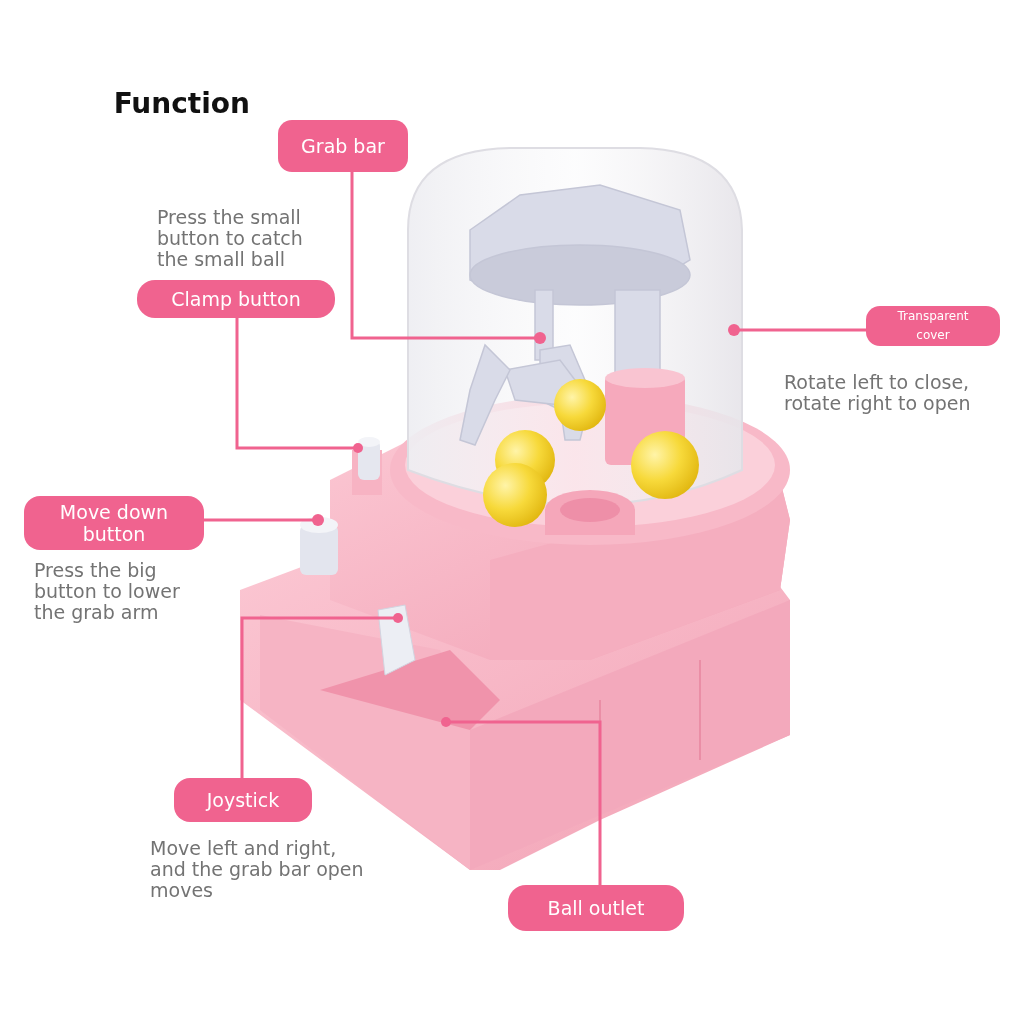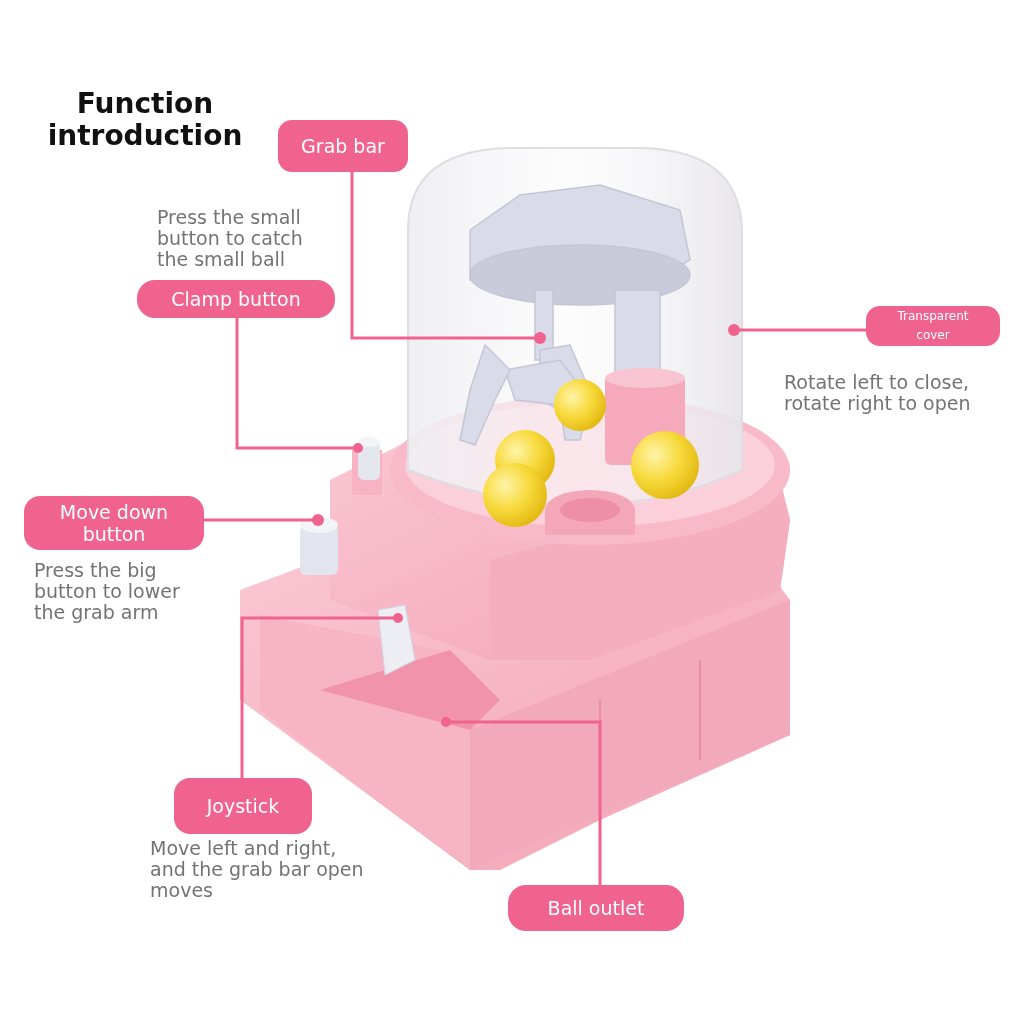--- a/index.html
+++ b/index.html
@@ -1,27 +1,26 @@
 <!DOCTYPE html>
 <html><head>
 <meta charset="utf-8">
 <style>
   html, body { margin:0; padding:0; background:#ffffff; }
   body { width:1024px; height:1024px; position:relative; overflow:hidden; font-family:"Liberation Sans", "DejaVu Sans", sans-serif; }
-  .title { position:absolute; left:40px; top:88px; width:210px; text-align:center; font-family:"DejaVu Sans", sans-serif; font-weight:bold; font-size:28px; line-height:32px; color:#111; }
+  .title { position:absolute; left:40px; top:88px; width:210px; text-align:right; font-family:"DejaVu Sans", sans-serif; font-weight:bold; font-size:28px; line-height:32px; color:#111; }
   .tag { position:absolute; background:#f0638f; color:#fff; font-family:"DejaVu Sans", sans-serif; font-weight:normal; border-radius:16px; text-align:center; display:flex; align-items:center; justify-content:center; box-sizing:border-box; }
   .desc { position:absolute; color:#737373; font-family:"DejaVu Sans", sans-serif; font-size:19px; line-height:21px; white-space:pre-line; }
   svg.illus { position:absolute; left:0; top:0; }
 </style>
 </head>
 <body>
 
 <div class="title">
   <div>Function</div>
-  <div>introduction</div>
 </div>
 
 <svg class="illus" width="1024" height="1024" viewBox="0 0 1024 1024">
   <defs>
     <linearGradient id="pinkBody" x1="0" y1="0" x2="1" y2="1">
       <stop offset="0" stop-color="#fbc6d2"></stop>
       <stop offset="1" stop-color="#f2a3b6"></stop>
     </linearGradient>
     <linearGradient id="dome" x1="0" y1="0" x2="1" y2="0">
       <stop offset="0" stop-color="#eeeef2" stop-opacity="0.95"></stop>
@@ -133,21 +132,21 @@
 rotate right to open</div>
 
 <div class="tag" style="left:24px;top:496px;width:180px;height:54px;font-size:19px;line-height:22px;flex-direction:column;border-radius:16px;">
   <span>Move down</span>
   <span>button</span>
 </div>
 <div class="desc" style="left:34px;top:560px;">Press the big
 button to lower
 the grab arm</div>
 
-<div class="tag" style="left:174px;top:778px;width:138px;height:56px;font-size:19px;border-radius:16px;">
+<div class="tag" style="left:174px;top:778px;width:138px;height:44px;font-size:19px;border-radius:16px;">
   <span>Joystick</span>
 </div>
 <div class="desc" style="left:150px;top:838px;">Move left and right,
 and the grab bar open
 moves</div>
 
 <div class="tag" style="left:508px;top:885px;width:176px;height:46px;font-size:19px;border-radius:18px;">
   <span>Ball outlet</span>
 </div>
 

